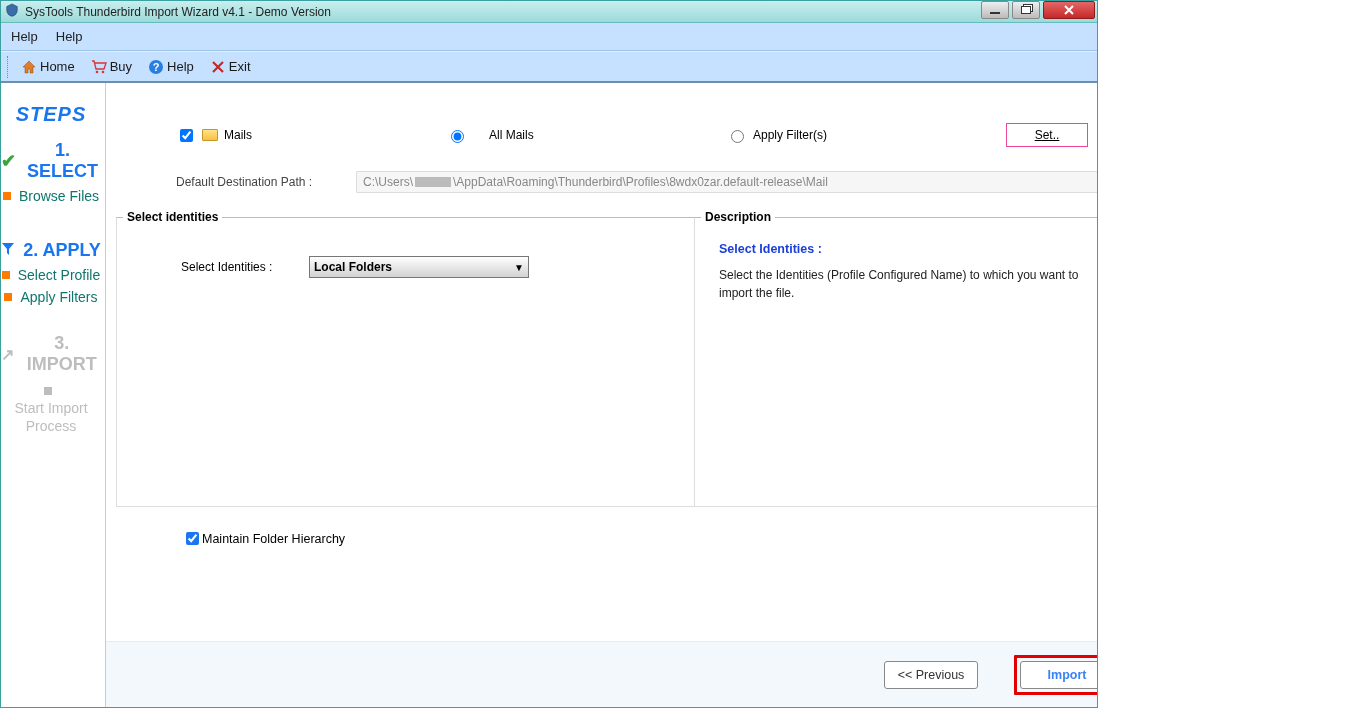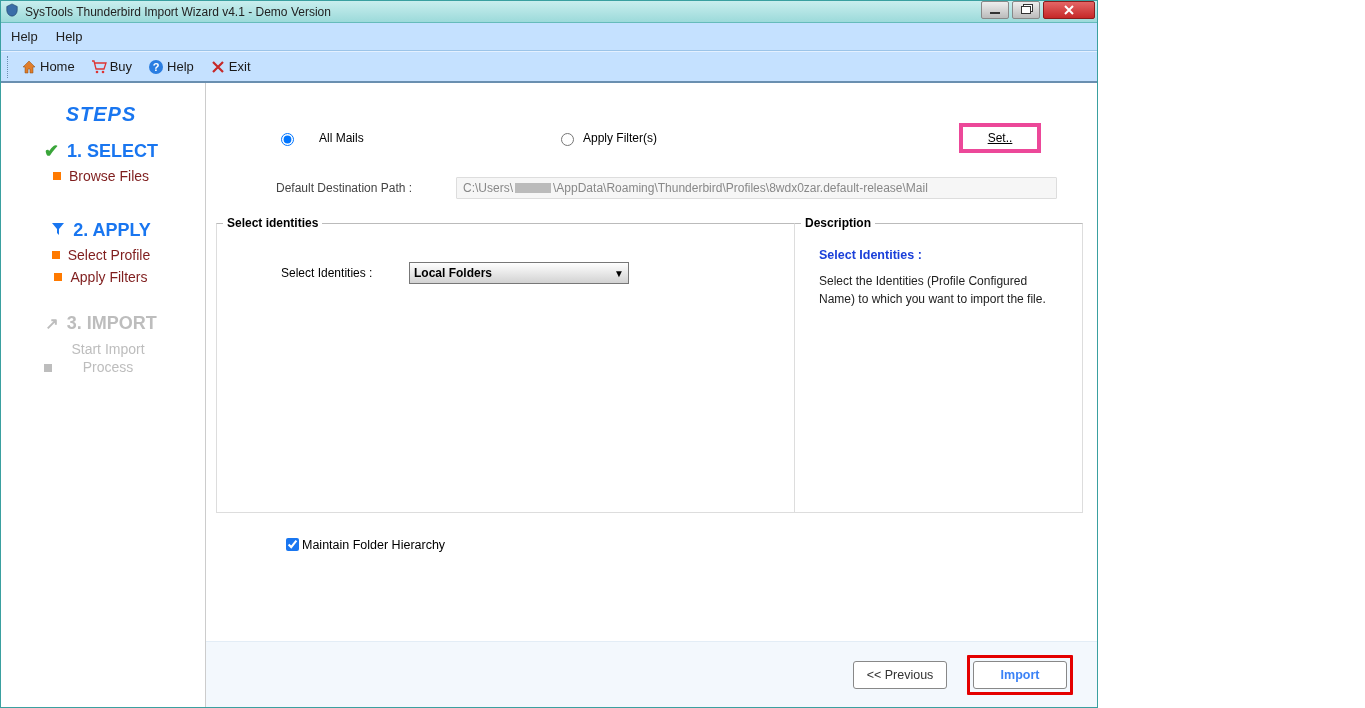--- a/index.html
+++ b/index.html
@@ -124,21 +124,21 @@
     align-items: center;
     justify-content: center;
     gap: 8px;
     margin: 10px 0 6px 0;
   }
   .step-active .step-head-text { color: #1976f0; }
   .step-done .step-head-text { color: #1976f0; }
   .step-inactive .step-head-text { color: #bdbdbd; }
   .step-sub {
     font-size: 14px;
-    color: #7f1d1d;
+    color: #0f766e;
     margin: 6px 0;
     display: flex;
     align-items: center;
     justify-content: center;
     gap: 8px;
   }
   .step-inactive .step-sub { color: #bdbdbd; }
   .bullet { width: 8px; height: 8px; background: #ff7a00; display: inline-block; }
   .bullet-grey { background: #bdbdbd; }
   .check { color: #3aa53a; font-size: 18px; font-weight: bold; }
@@ -159,21 +159,21 @@
     padding: 40px 40px 20px 70px;
   }
   .opts-row .seg1 { width: 270px; display:flex; align-items:center; gap:6px;}
   .opts-row .seg2 { width: 280px; display:flex; align-items:center; gap:22px;}
   .opts-row .seg3 { width: 280px; display:flex; align-items:center; gap:6px;}
   .opts-row .segbtn { flex:1; display:flex; justify-content:flex-end; padding-right: 16px;}
   .cb { width:13px; height:13px; }
   .radio { width:13px; height:13px; }
   .mail-ico { width:16px; height:12px; background: linear-gradient(#ffe28a,#f7c23d); border:1px solid #c7952b; border-radius:1px;}
   .btn {
-    background:#fff; border:4px solid #ec4899; padding: 4px 0; width: 82px; text-align:center; font-size:12px; cursor:default;text-decoration:underline;
+    background:#fff; border:1px solid #ec4899; padding: 4px 0; width: 82px; text-align:center; font-size:12px; cursor:default;text-decoration:underline;
   }
 
   
   .path-row {
     display:flex; align-items:center; padding: 4px 40px 24px 70px;
   }
   .path-label { width: 180px; font-size:12px; color:#444;}
   .path-input {
     flex:1; height:22px; background:#f6f6f6; border:1px solid #ddd;
     color:#888; font-size:12px; padding:3px 6px; border-radius:1px;
@@ -216,21 +216,21 @@
 
   
   .hier-row { padding: 22px 0 0 76px; display:flex; align-items:center; font-size:12.5px;}
   .hier-check { width:13px; height:13px; accent-color:#1976f0;}
 
   
   .footer {
     background:#f3f8fd;
     border-top: 1px solid #e3edf6;
     height: 66px;
-    display:flex; align-items:center; justify-content:flex-end; gap:20px;
+    display:flex; align-items:center; justify-content:flex-end; gap:36px;
     padding-right: 24px;
     margin-top: auto;
   }
   .btn2 {
     width: 94px; height:28px; border:1px solid #888; background:#fff; border-radius:3px;
     font-size:12.5px; font-weight:bold; display:flex; align-items:center; justify-content:center;
     color:#3b82f6;
   }
   .btn2-prev { color:#333; font-weight:normal; }
   .highlight {
@@ -354,20 +354,25 @@
         </div>
         <div class="step-sub" style="line-height:1.3; display:block;">
           <span class="bullet bullet-grey" style="display:inline-block; vertical-align:middle; margin-right:6px;"></span><span style="display:inline-block; width:100px;">Start Import Process</span>
         </div>
       </div>
     </div>
 
     <div class="main">
 
       <div class="opts-row">
+        <div class="seg1">
+          <input type="checkbox" class="cb" checked="" style="">
+          <span class="mail-ico"></span>
+          <span>Mails</span>
+        </div>
         <div class="seg2">
           <input type="radio" class="radio" name="mf" checked="" style="">
           <span>All Mails</span>
         </div>
         <div class="seg3">
           <input type="radio" class="radio" name="mf" style="">
           <span>Apply Filter(s)</span>
         </div>
         <div class="segbtn">
           <div class="btn">Set..</div>

